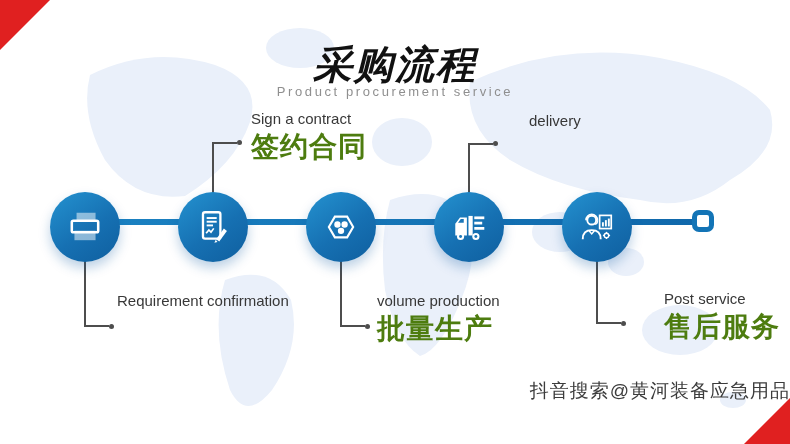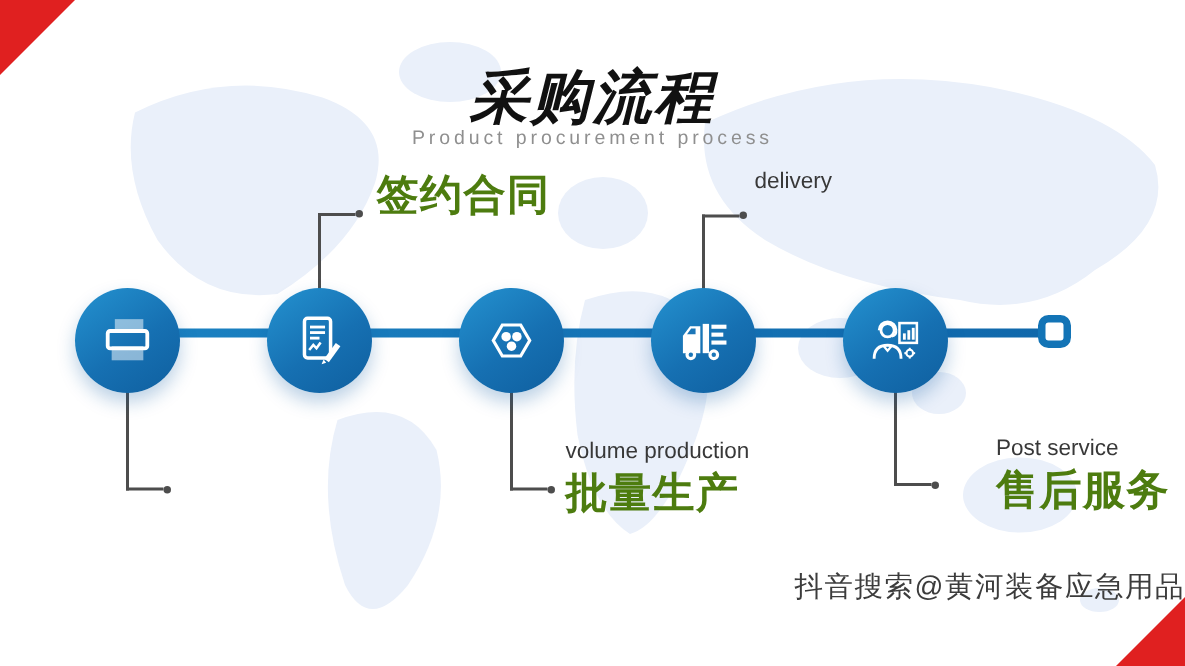--- a/index.html
+++ b/index.html
@@ -50,21 +50,21 @@
   .s1 .elbow{left:84px;top:261px;width:23px;height:64px;}
   .s2 .elbow{left:212px;top:142px;width:23px;height:50px;}
   .s3 .elbow{left:340px;top:261px;width:23px;height:64px;}
   .s4 .elbow{left:468px;top:143px;width:23px;height:49px;}
   .s5 .elbow{left:596px;top:261px;width:23px;height:61px;}
   
   .labels{position:absolute;z-index:2;white-space:nowrap;}
   .s1 .labels{left:117px;top:292px;}
   .s2 .labels{left:251px;top:110px;}
   .s3 .labels{left:377px;top:292px;}
-  .s4 .labels{left:503px;top:112px;}
+  .s4 .labels{left:529px;top:112px;}
   .s5 .labels{left:664px;top:290px;}
   .label-en{font-size:15px;color:#383838;}
   .label-zh{font-size:28px;font-weight:800;color:#4d7c0f;letter-spacing:1px;margin-top:1px;}
   
   .footer{
     position:absolute;left:0;top:378px;width:100%;text-align:right;z-index:2;
     font-size:19px;color:#3c3c3c;letter-spacing:1px;
   }
   svg.icon{display:block;}
 </style>
@@ -85,52 +85,54 @@
       <ellipse cx="626" cy="262" rx="18" ry="14"></ellipse>
       <ellipse cx="680" cy="330" rx="38" ry="25"></ellipse>
       <ellipse cx="733" cy="400" rx="13" ry="8"></ellipse>
     </g>
   </svg>
 
   <div class="corner tl"></div>
   <div class="corner br"></div>
 
   <div class="title">采购流程</div>
-  <div class="subtitle">Product procurement process</div>
+  <div class="subtitle">Product procurement service</div>
 
   <div class="tl-line"></div>
   <div class="tl-end"></div>
 
   <div class="step s1">
     <div class="circle">
       <svg class="icon" width="38" height="38" viewBox="0 0 36 36">
         <rect x="10" y="4.5" width="18" height="8.5" fill="rgba(255,255,255,0.5)"></rect>
         <rect x="5.5" y="12" width="25" height="11" rx="1.5" fill="none" stroke="#fff" stroke-width="2.4"></rect>
         <rect x="8" y="21.5" width="20" height="9" fill="rgba(255,255,255,0.5)"></rect>
       </svg>
     </div>
     <div class="elbow below"></div>
     <div class="labels">
+      <div class="label-en">Requirement confirmation</div>
     </div>
   </div>
 
   <div class="step s2">
     <div class="circle">
       <svg class="icon" width="38" height="38" viewBox="0 0 36 36">
         <rect x="8.5" y="4" width="16.5" height="25" rx="2" fill="none" stroke="#fff" stroke-width="2.2"></rect>
         <line x1="12" y1="9.5" x2="21.5" y2="9.5" stroke="#fff" stroke-width="1.8"></line>
         <line x1="12" y1="13" x2="21.5" y2="13" stroke="#fff" stroke-width="1.8"></line>
         <line x1="12" y1="16.5" x2="18" y2="16.5" stroke="#fff" stroke-width="1.8"></line>
         <path d="M11.5 24 l2.6-3.2 2 2.1 2.6-3.6" fill="none" stroke="#fff" stroke-width="1.6"></path>
         <path d="M21 29.5 L28.3 19.5 L31.2 21.7 L23.9 31.7 Z" fill="#fff"></path>
         <path d="M20.6 30 l-1.3 3 l2.9 -0.9 Z" fill="#fff"></path>
       </svg>
     </div>
     <div class="elbow above"></div>
     <div class="labels">
+      <div class="label-en">Sign a contract</div>
       <div class="label-zh">签约合同</div>
     </div>
   </div>
 
   <div class="step s3">
     <div class="circle">
       <svg class="icon" width="38" height="38" viewBox="0 0 36 36">
         <polygon points="6.5,18 12.2,8.2 23.8,8.2 29.5,18 23.8,27.8 12.2,27.8" fill="none" stroke="#fff" stroke-width="2"></polygon>
         <circle cx="14.6" cy="15.6" r="3" fill="#fff"></circle>
         <circle cx="21.4" cy="15.6" r="3" fill="#fff"></circle>

